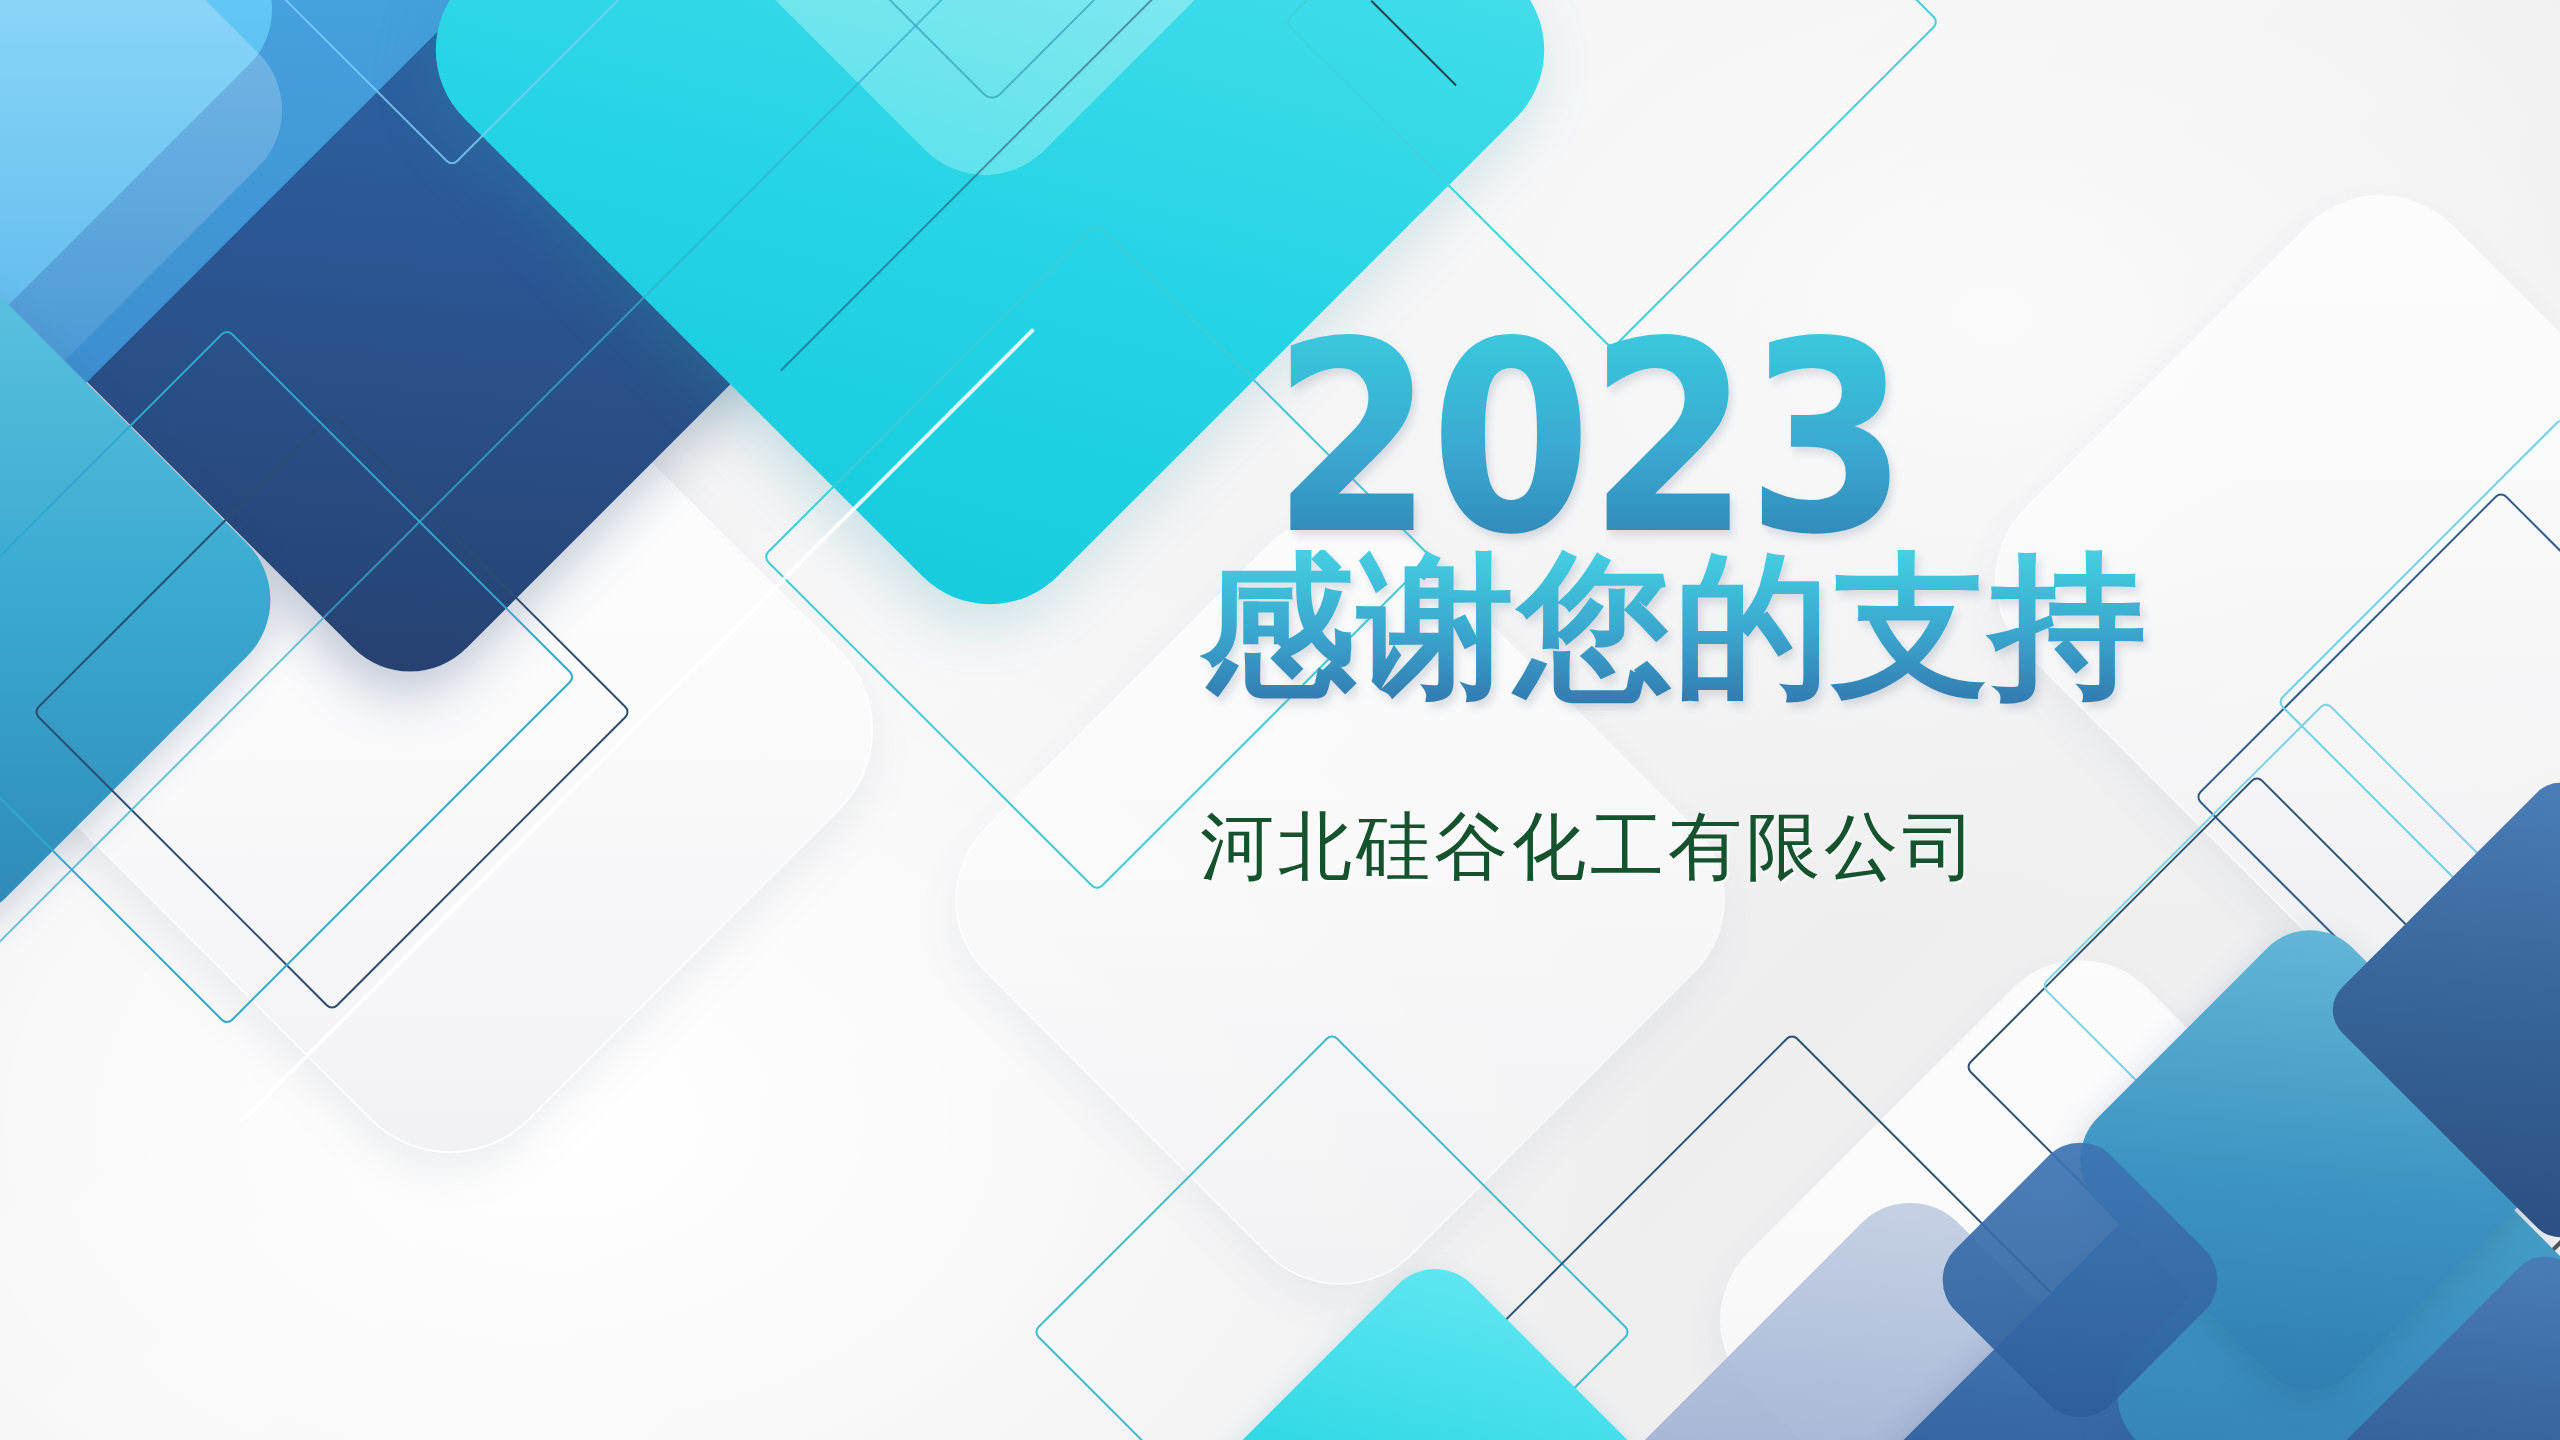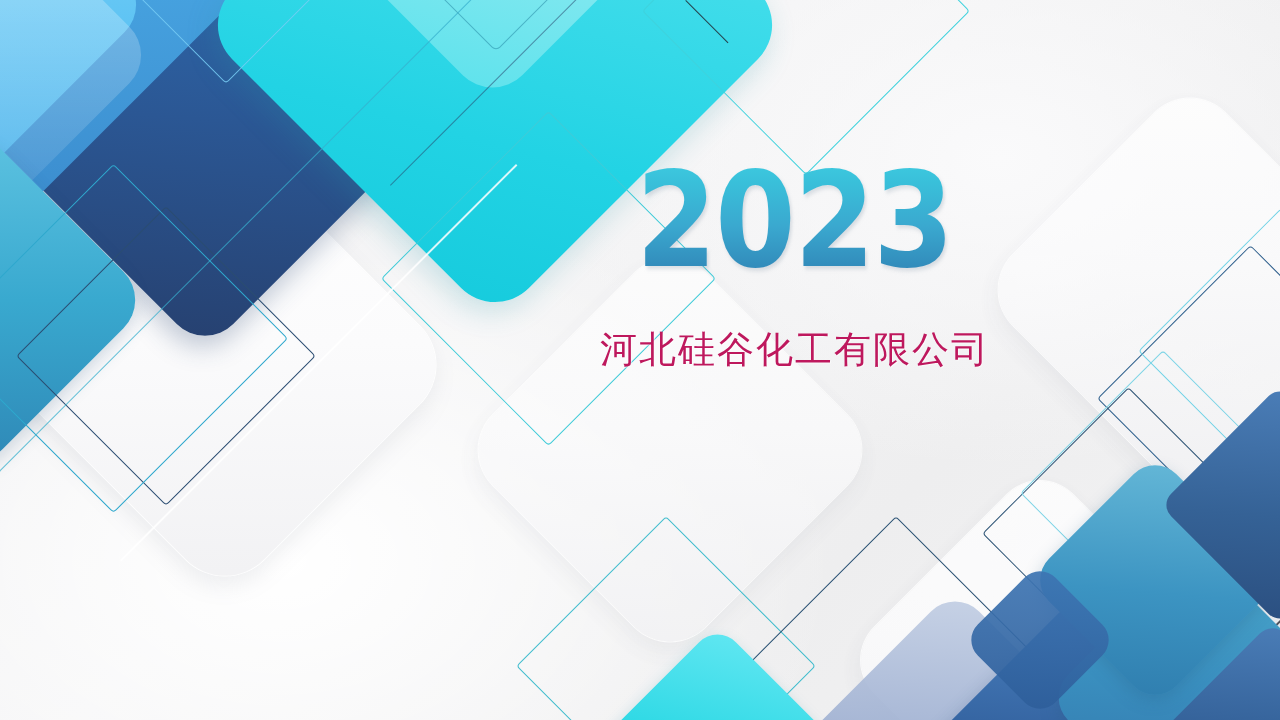--- a/index.html
+++ b/index.html
@@ -98,21 +98,21 @@
     background-clip: text;
     color: transparent;
     -webkit-text-fill-color: transparent;
     filter: drop-shadow(2px 3px 2px rgba(120,140,160,0.25));
   }
   .subtitle {
     font-family: "DejaVu Sans", "Liberation Sans", sans-serif;
     font-size: 37px;
     font-weight: 400;
     letter-spacing: 2px;
-    color: #be185d;
+    color: #14532d;
     margin: 44px 0 0 0;
     text-shadow: 1px 1px 1px rgba(255,255,255,0.6);
   }
 </style>
 </head>
 <body>
 
 <div class="slide">
 
   <div class="bg-base"></div>
@@ -240,16 +240,17 @@
   <div class="rsq" style="left:1190px; top:655px; width:165px; height:165px;
               background: linear-gradient(140deg,#4b7eb8 0%, #2f5b92 60%, #274a79 100%);
               border-radius:18px;"></div>
 
   <div class="rsq soft" style="left:985px; top:585px; width:110px; height:110px;
               background: linear-gradient(140deg,#3e76b4 0%, #2d5d99 100%);
               border-radius:22px; opacity:0.92;"></div>
 
   <div class="text-block">
     <div class="year">2023</div>
+    <div class="headline">感谢您的支持</div>
     <div class="subtitle">河北硅谷化工有限公司</div>
   </div>
 
 </div>
 
 </body></html>

